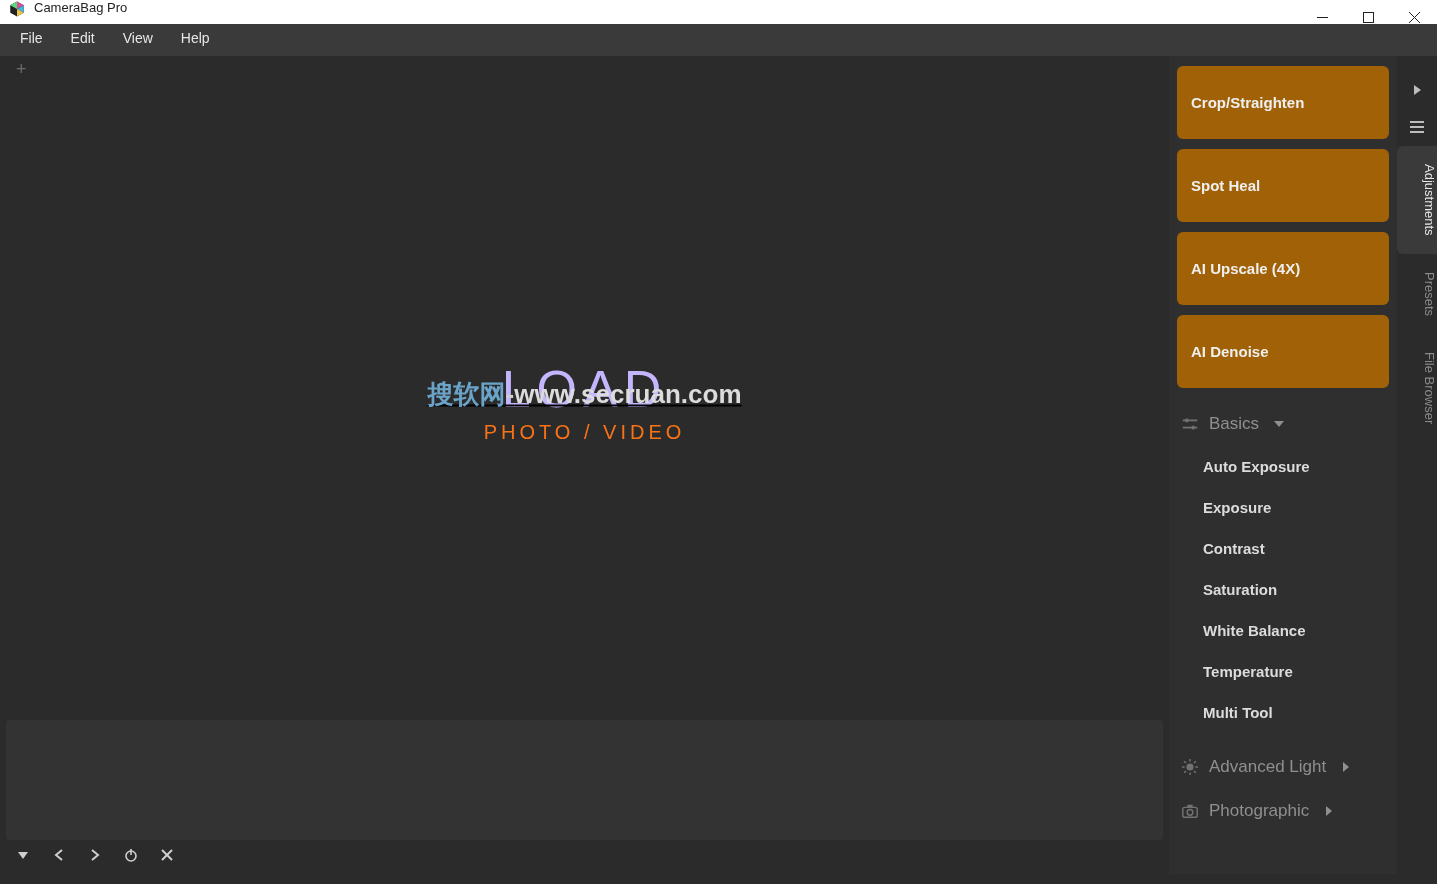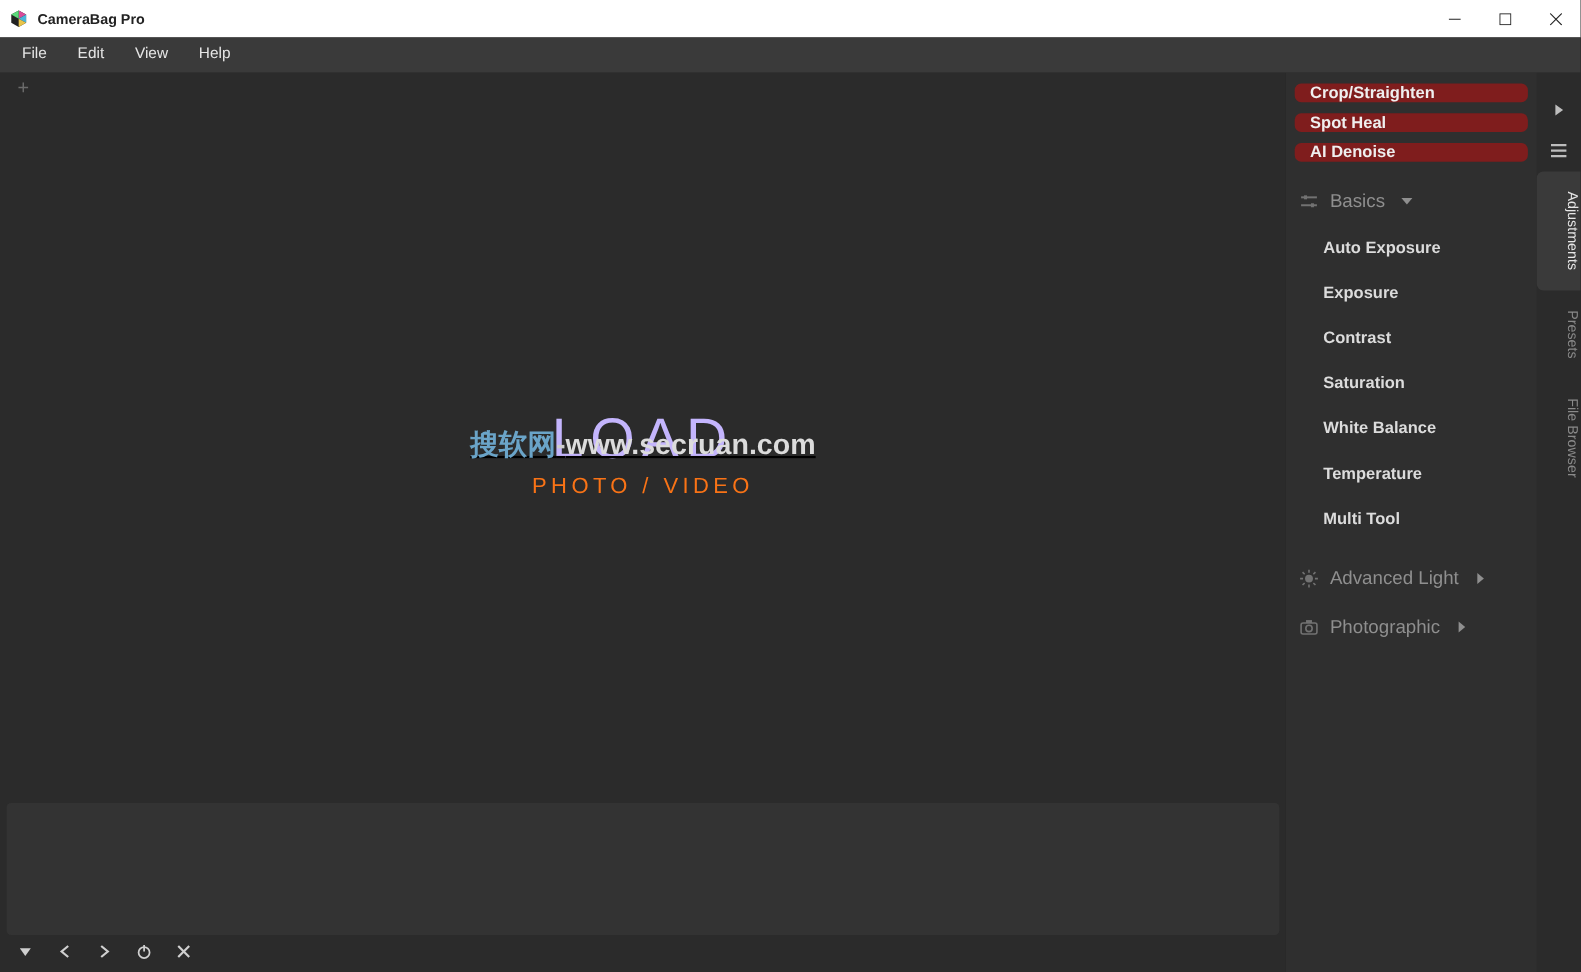--- a/index.html
+++ b/index.html
@@ -1,20 +1,20 @@
 <!DOCTYPE html>
 <html><head>
 <meta charset="utf-8">
 <style>
 * { margin: 0; padding: 0; box-sizing: border-box; font-family: "Segoe UI", Arial, sans-serif; }
 html, body { width: 1437px; height: 884px; overflow: hidden; background: #2b2b2b; }
 
 .titlebar {
-  height: 34px; background: #ffffff; display: flex; align-items: center;
-  padding: 0 0 0 8px; user-select: none; font-weight: bold;
+  height: 24px; background: #ffffff; display: flex; 
+  padding: 0 0 0 8px; user-select: none;
 }
 .titlebar .logo { width: 18px; height: 18px; margin-right: 8px; }
 .titlebar .title { font-size: 13px; color: #222; flex: 0 0 auto; }
 .titlebar .spacer { flex: 1; }
 .titlebar .win-btn {
   width: 46px; height: 34px; display: flex; align-items: center; justify-content: center;
   cursor: pointer;
 }
 .titlebar .win-btn svg { stroke: #222; }
 
@@ -70,22 +70,22 @@
 .bottom-toolbar .tb-btn {
   cursor: pointer; display: flex; align-items: center; justify-content: center;
   width: 18px; height: 18px;
 }
 
 .right-panel {
   width: 228px; background: #2f2f2f; padding: 10px 8px 10px 8px;
   overflow-y: hidden; position: relative;
 }
 .adj-button {
-  background: #7f1d1d; color: #efefef; font-weight: 600; font-size: 15px;
-  border-radius: 6px; padding: 0 14px; margin-bottom: 10px; cursor: pointer;
+  background: #a16207; color: #efefef; font-weight: 600; font-size: 15px;
+  border-radius: 6px; padding: 28px 14px; margin-bottom: 10px; cursor: pointer;
 }
 .section-header {
   display: flex; align-items: center; gap: 10px; padding: 16px 4px 8px 4px;
   color: #8f8f8f; cursor: pointer;
 }
 .section-header .sec-icon { width: 18px; height: 18px; opacity: .7; }
 .section-header .sec-label { font-size: 17px; text-align: right; }
 .section-header .chevron { margin-left: 4px; }
 .section-items { padding: 4px 0 8px 0; }
 .section-items .sec-item {
@@ -195,20 +195,21 @@
             <line x1="1" y1="1" x2="11" y2="11" stroke="#cfcfcf" stroke-width="2"></line>
             <line x1="11" y1="1" x2="1" y2="11" stroke="#cfcfcf" stroke-width="2"></line>
           </svg>
       </div>
     </div>
   </div>
 
   <div class="right-panel">
     <div class="adj-button">Crop/Straighten</div>
     <div class="adj-button">Spot Heal</div>
+    <div class="adj-button">AI Upscale (4X)</div>
     <div class="adj-button">AI Denoise</div>
 
     <div class="section-header">
       <svg class="sec-icon" viewBox="0 0 20 20">
         <line x1="2" y1="6" x2="18" y2="6" stroke="#8f8f8f" stroke-width="2"></line>
         <line x1="2" y1="14" x2="18" y2="14" stroke="#8f8f8f" stroke-width="2"></line>
         <rect x="5" y="4" width="3" height="4" fill="#8f8f8f"></rect>
         <rect x="12" y="12" width="3" height="4" fill="#8f8f8f"></rect>
       </svg>
       <span class="sec-label">Basics</span>

